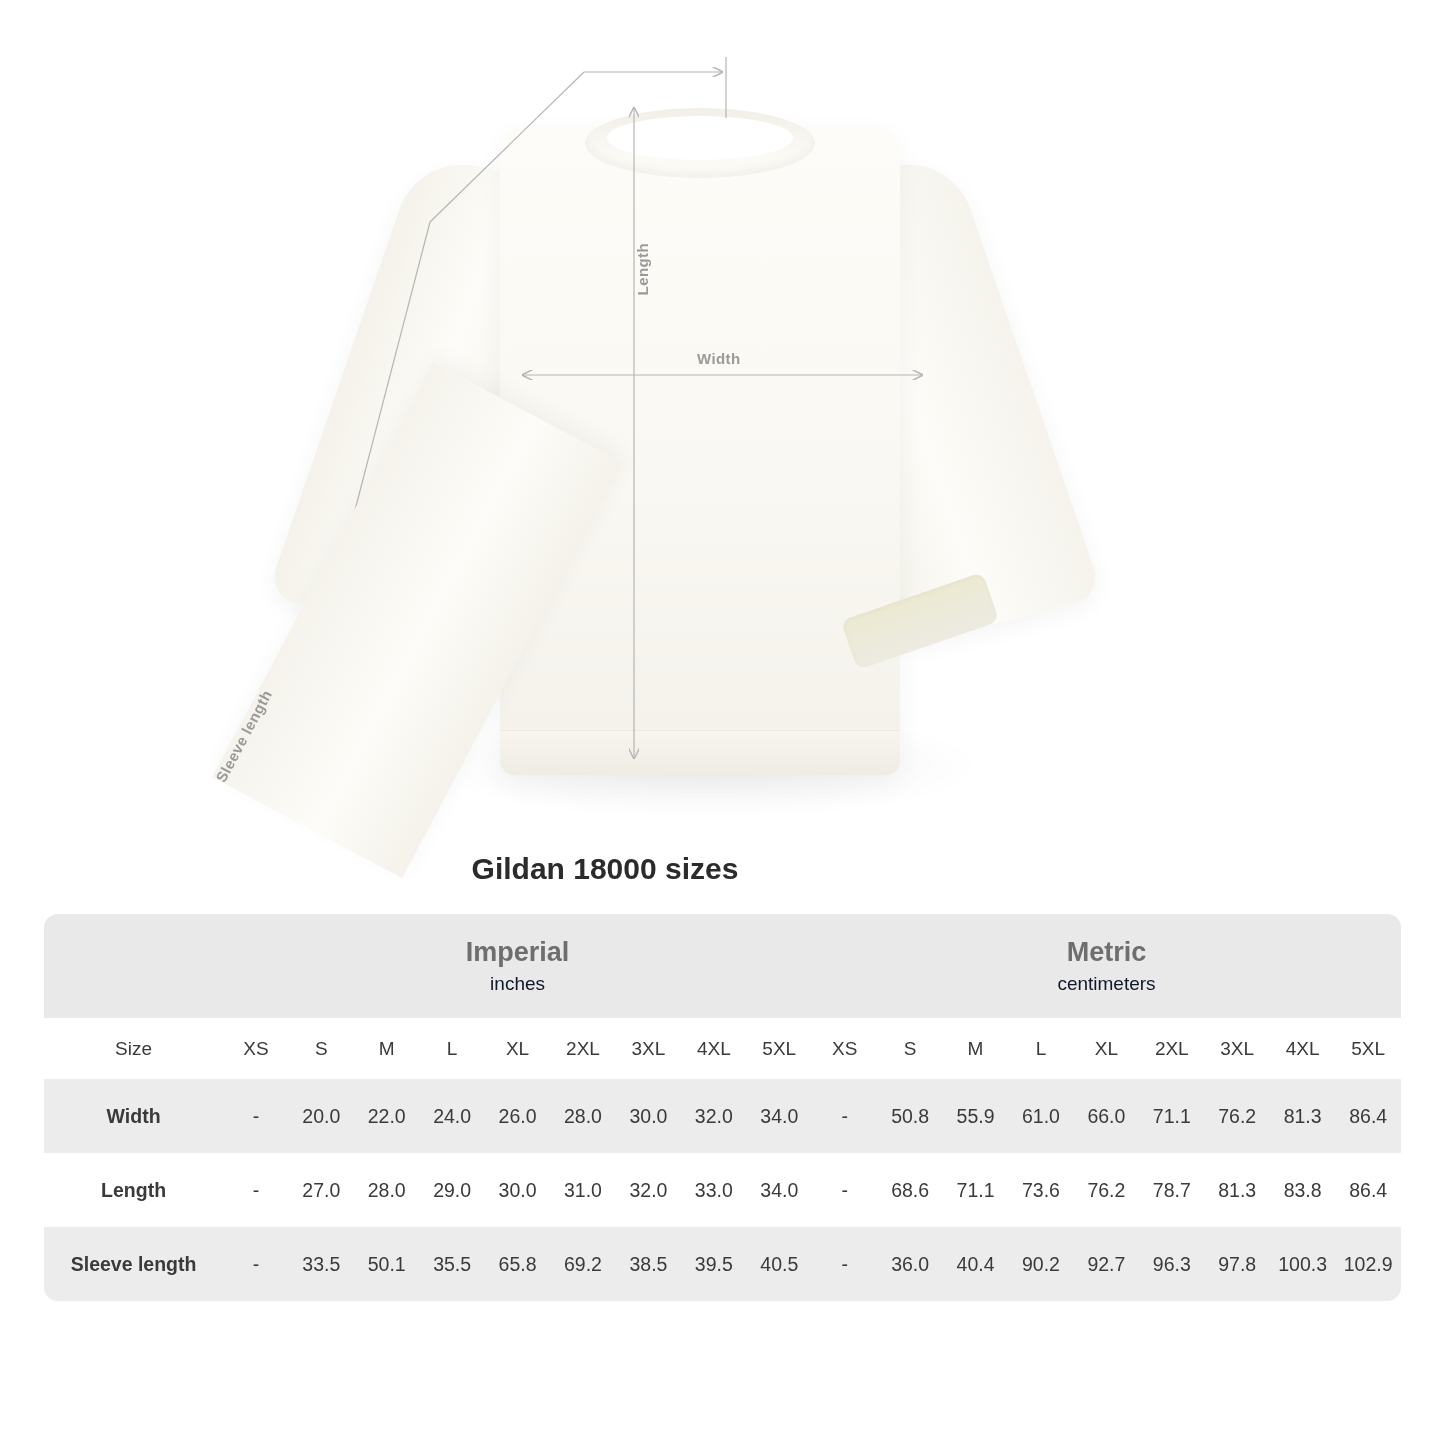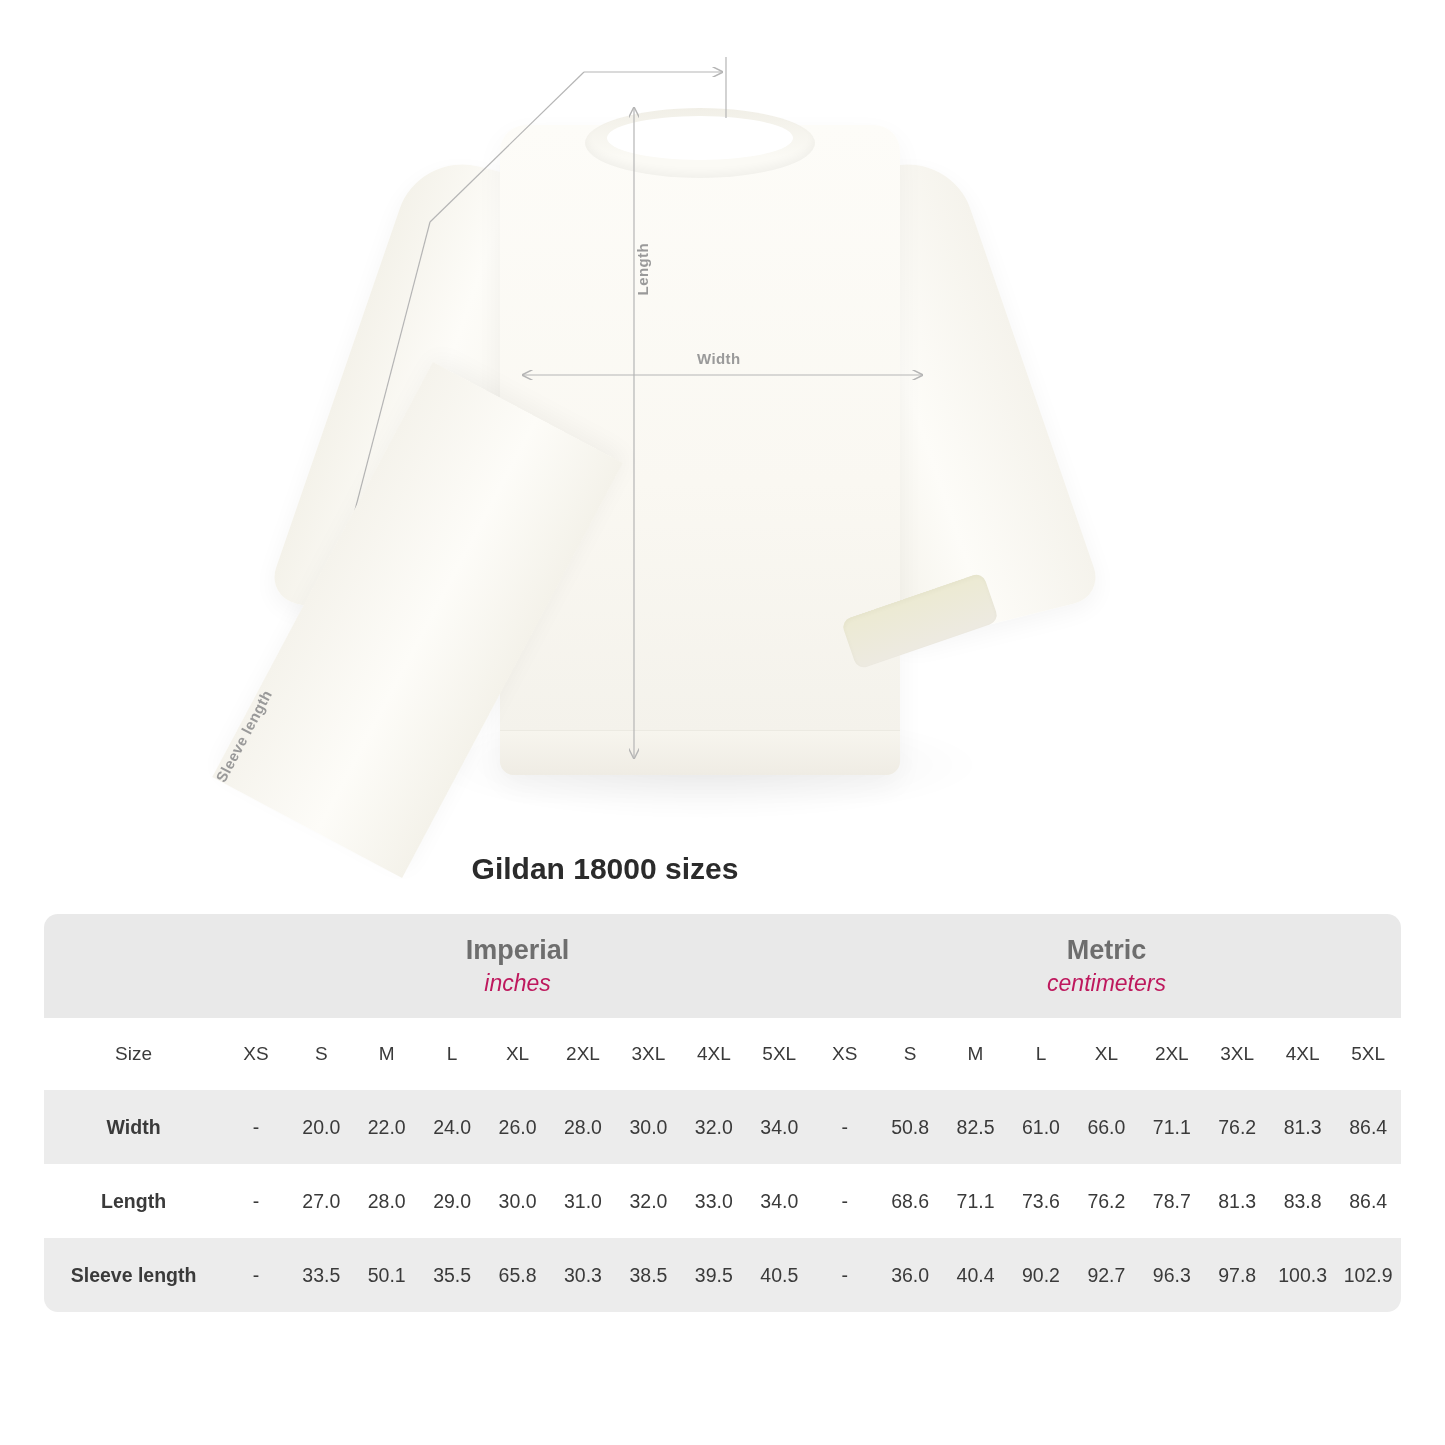--- a/index.html
+++ b/index.html
@@ -186,29 +186,28 @@
   }
   .unit-head .corner { background: #e9e9e9; border-radius: 14px 0 0 0; }
   .unit-head .corner-r { background: #e9e9e9; border-radius: 0 14px 0 0; }
   .unit-title {
     font-size: 27px;
     font-weight: bold;
     color: #6e6e6e;
     line-height: 1.15;
   }
   .unit-sub {
-    font-size: 23px;
-    font-style: italic;
-    color: #be185d;
+    font-size: 19px;
+    color: #0f172a;
     margin-top: 4px;
   }
 
   .hdr-row td {
     background: #ffffff;
-    height: 72px;
+    height: 61px;
     font-size: 19px;
     color: #3a3a3a;
     font-weight: bold;
   }
   .hdr-row td.rowlabel { font-size: 19px; }
 
   .data-row td {
     height: 74px;
     font-size: 19.5px;
     color: #3a3a3a;
@@ -319,21 +318,21 @@
         <td>20.0</td>
         <td>22.0</td>
         <td>24.0</td>
         <td>26.0</td>
         <td>28.0</td>
         <td>30.0</td>
         <td>32.0</td>
         <td>34.0</td>
         <td>-</td>
         <td>50.8</td>
-        <td>82.5</td>
+        <td>55.9</td>
         <td>61.0</td>
         <td>66.0</td>
         <td>71.1</td>
         <td>76.2</td>
         <td>81.3</td>
         <td>86.4</td>
       </tr>
 
       <tr class="data-row">
         <td class="rowlabel">Length</td>
@@ -357,21 +356,21 @@
         <td>86.4</td>
       </tr>
 
       <tr class="data-row alt last">
         <td class="rowlabel">Sleeve length</td>
         <td>-</td>
         <td>33.5</td>
         <td>50.1</td>
         <td>35.5</td>
         <td>65.8</td>
-        <td>30.3</td>
+        <td>69.2</td>
         <td>38.5</td>
         <td>39.5</td>
         <td>40.5</td>
         <td>-</td>
         <td>36.0</td>
         <td>40.4</td>
         <td>90.2</td>
         <td>92.7</td>
         <td>96.3</td>
         <td>97.8</td>

